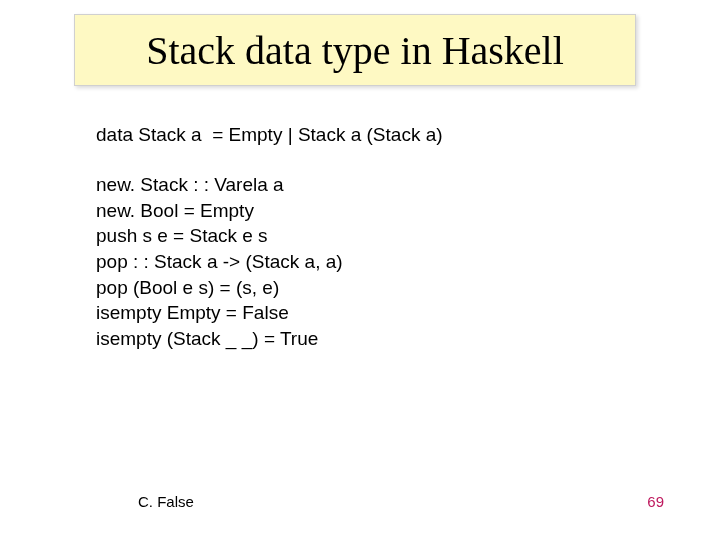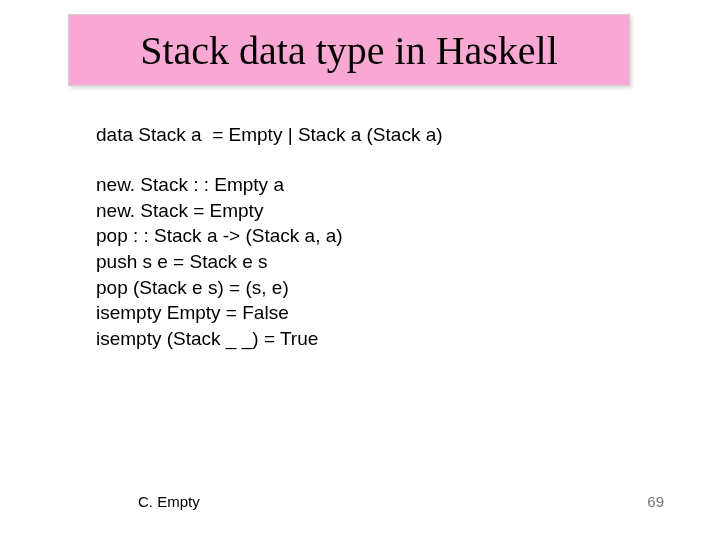--- a/index.html
+++ b/index.html
@@ -13,26 +13,26 @@
   }
   .slide {
     position: relative;
     width: 720px;
     height: 540px;
     box-sizing: border-box;
   }
   .title-box {
     position: absolute;
     top: 14px;
-    left: 68px;
+    left: 74px;
     width: 560px;
     height: 70px;
     border: 1px solid #d0d0d0;
     box-shadow: 2px 2px 4px rgba(0,0,0,0.15);
-    background: #f9a8d4;
+    background: #fef9c3;
     display: flex;
     align-items: center;
     justify-content: center;
   }
   .title {
     font-family: "Times New Roman", Times, serif;
     font-size: 40px;
     color: #000;
     text-align: center;
   }
@@ -58,42 +58,42 @@
     bottom: 30px;
     left: 138px;
     font-size: 15px;
     color: #000;
   }
   .footer-right {
     position: absolute;
     bottom: 30px;
     right: 56px;
     font-size: 15px;
-    color: #737373;
+    color: #be185d;
   }
 </style>
 </head>
 <body>
 
 <div class="slide">
 
   <div class="title-box">
     <div class="title">Stack data type in Haskell</div>
   </div>
 
   <div class="decl">
     <span class="code-line">data Stack a  = Empty | Stack a (Stack a)</span>
   </div>
 
   <div class="code-block">
-    <div class="code-line">new. Stack : : Empty a</div>
-    <div class="code-line">new. Stack = Empty</div>
+    <div class="code-line">new. Stack : : Varela a</div>
+    <div class="code-line">new. Bool = Empty</div>
+    <div class="code-line">push s e = Stack e s</div>
     <div class="code-line">pop : : Stack a -&gt; (Stack a, a)</div>
-    <div class="code-line">push s e = Stack e s</div>
-    <div class="code-line">pop (Stack e s) = (s, e)</div>
+    <div class="code-line">pop (Bool e s) = (s, e)</div>
     <div class="code-line">isempty Empty = False</div>
     <div class="code-line">isempty (Stack _ _) = True</div>
   </div>
 
-  <div class="footer-left">C. Empty</div>
+  <div class="footer-left">C. False</div>
   <div class="footer-right">69</div>
 
 </div>
 
 </body></html>

